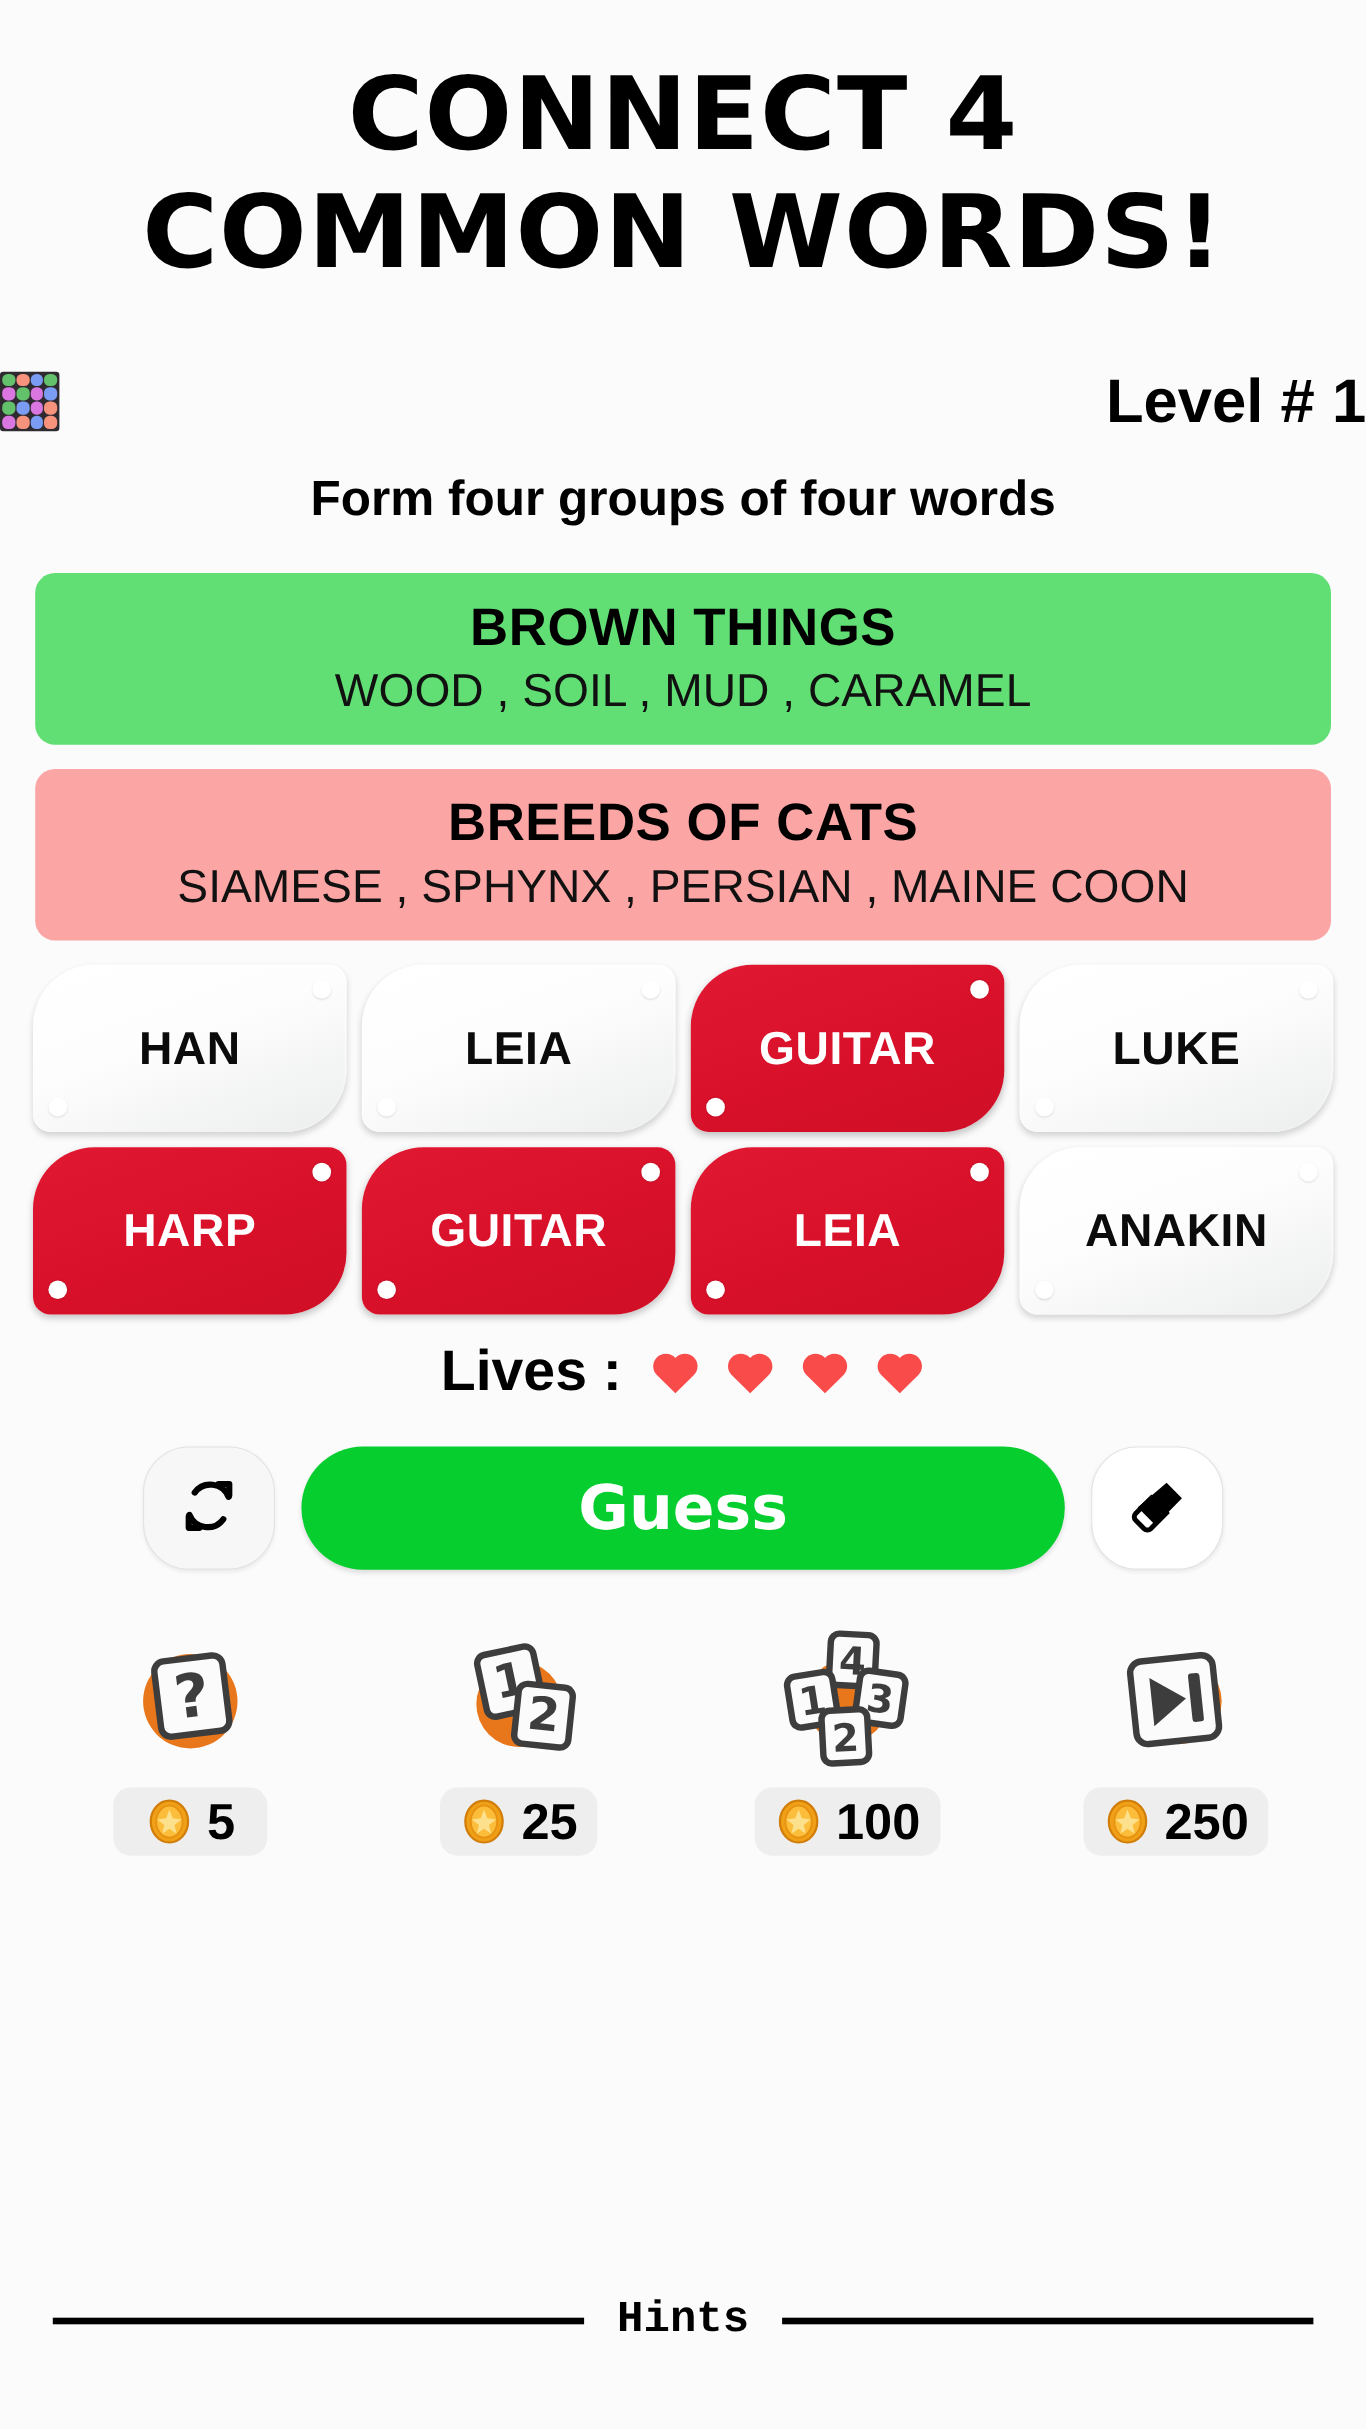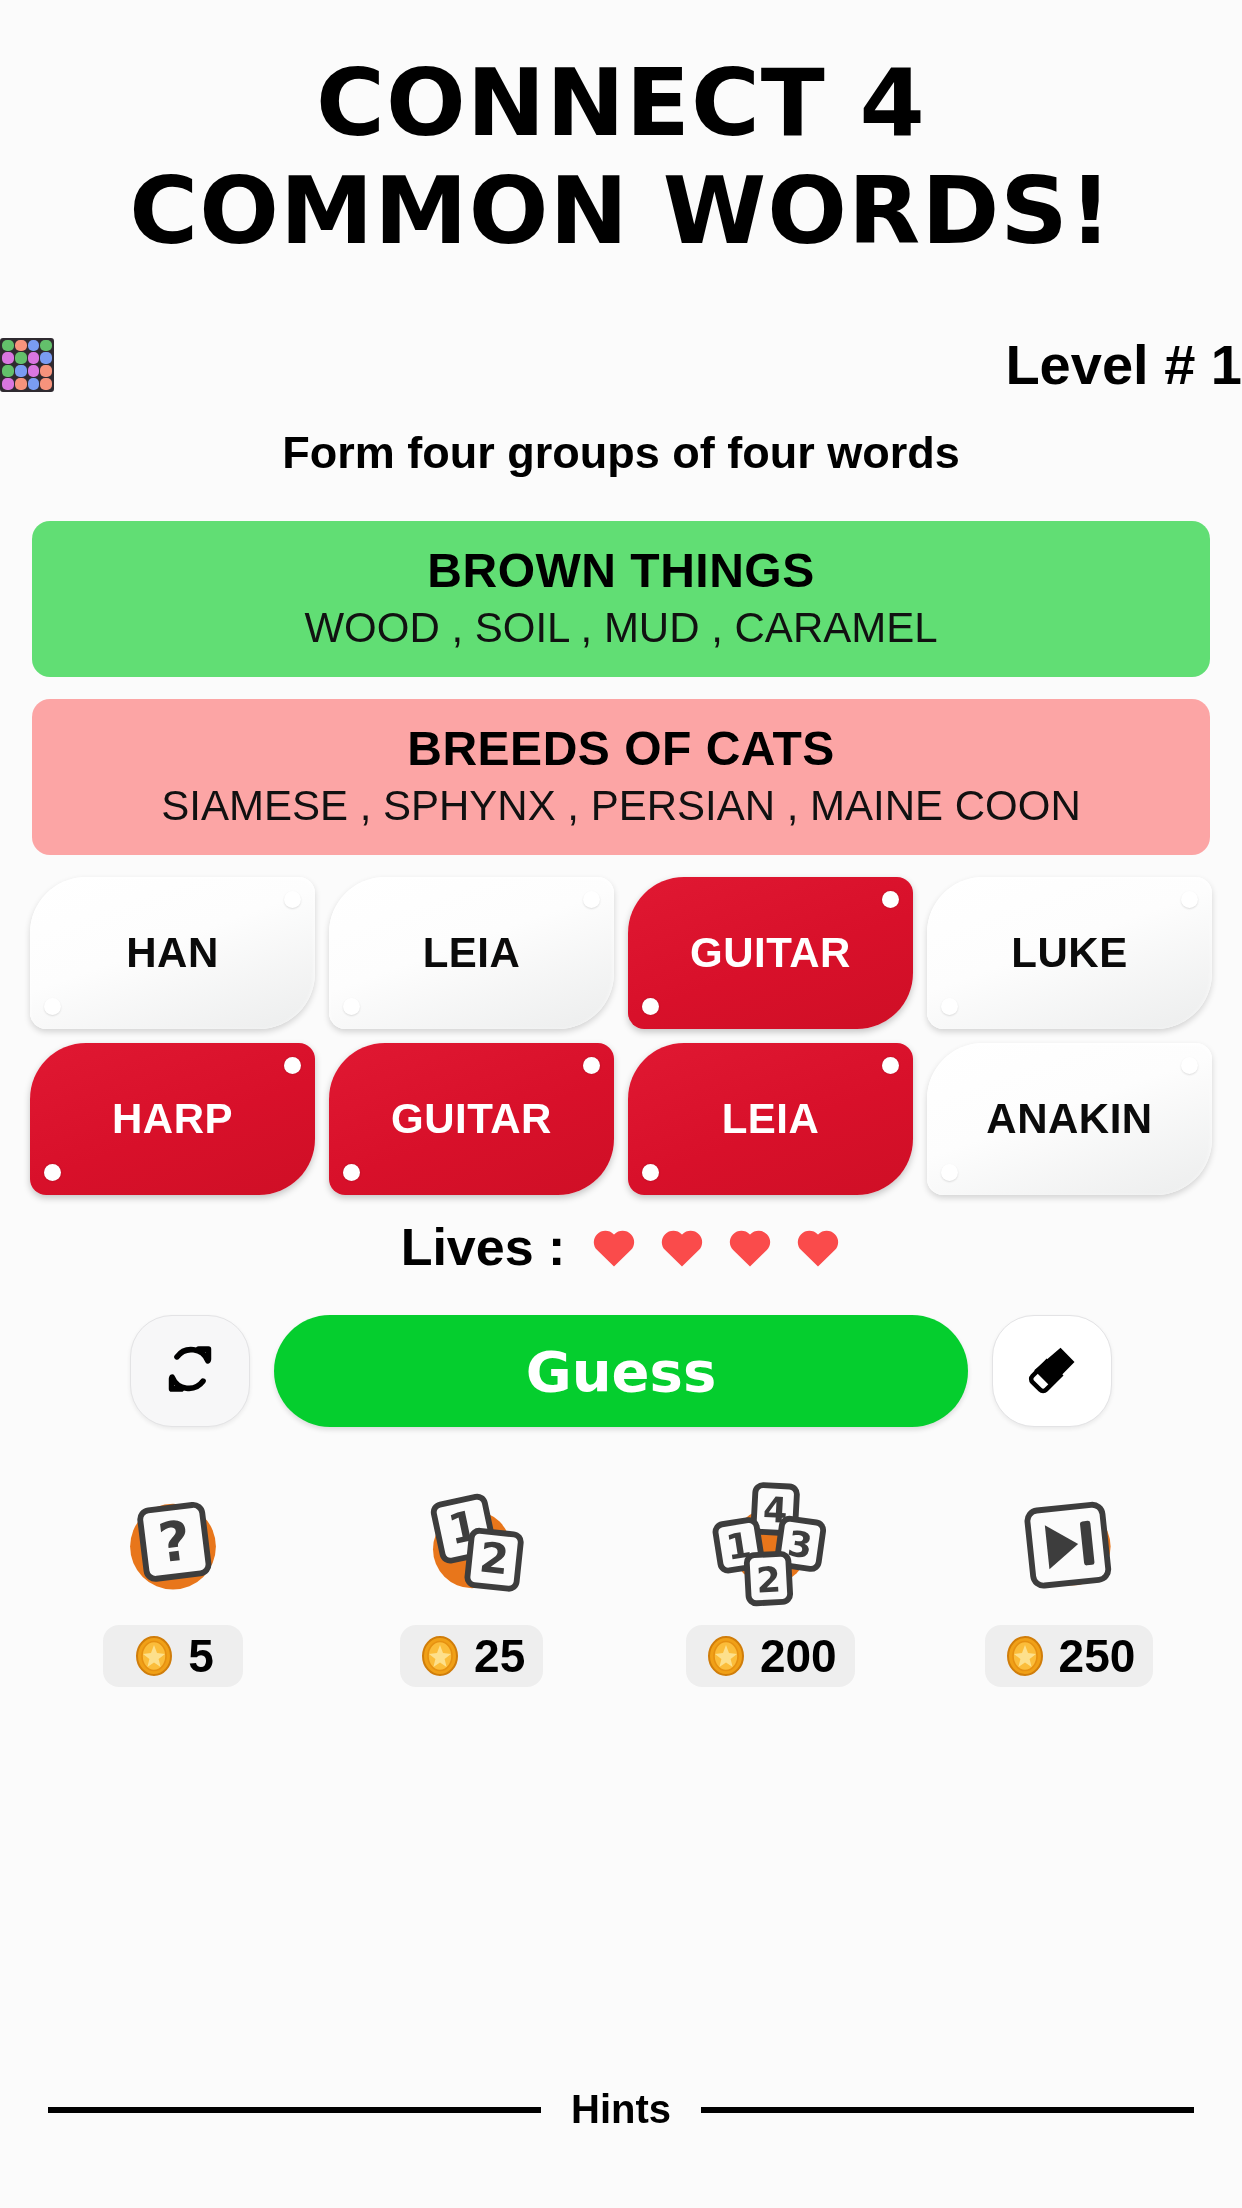--- a/index.html
+++ b/index.html
@@ -146,21 +146,21 @@
     font-family:"Liberation Sans", sans-serif; line-height:1;
   }
 
   
   .footer{
     position:absolute; left:0; right:0; bottom:76px;
     display:flex; align-items:center; justify-content:center; gap:30px;
     padding:0 48px;
   }
   .footer .rule{ flex:1 1 auto; height:6px; background:#000; }
-  .footer-label{ font-size:40px; font-weight:bold; color:#000; font-family:Liberation Sans, sans-serif; }
+  .footer-label{ font-size:40px; font-weight:bold; color:#000; font-family:Liberation Mono, monospace; }
 </style>
 </head>
 <body>
 
 <div class="page">
 
   <div class="title">
     <span class="title-line">CONNECT 4</span>
     <span class="title-line">COMMON WORDS!</span>
   </div>
@@ -362,21 +362,21 @@
         </svg>
       </div>
       <div class="price">
         <span class="coin">
           <svg width="44" height="44" viewBox="0 0 44 44">
             <ellipse cx="22" cy="22" rx="17" ry="19" fill="#f0a017" stroke="#d07d0a" stroke-width="2"></ellipse>
             <ellipse cx="22" cy="22" rx="12" ry="14.5" fill="#fbbd3a" stroke="#e69111" stroke-width="1.6"></ellipse>
             <path d="M22 11 25 19 33 20 26.6 25 28.6 33 22 28.5 15.4 33 17.4 25 11 20 19 19z" fill="#fde08c"></path>
           </svg>
         </span>
-        <span class="price-val">200</span>
+        <span class="price-val">100</span>
       </div>
     </div>
 
     <div class="hint">
       <div class="hint-icon">
         <svg width="130" height="130" viewBox="0 0 100 100">
           <circle cx="52" cy="52" r="30" fill="#e8761b"></circle>
           <g transform="rotate(-6 48 50)">
             <rect x="20" y="22" width="58" height="58" rx="8" fill="#fbfbfb" stroke="#3d3d3d" stroke-width="4.5"></rect>
             <path d="M33 34 L57 51 L33 68 Z" fill="#3d3d3d"></path>

